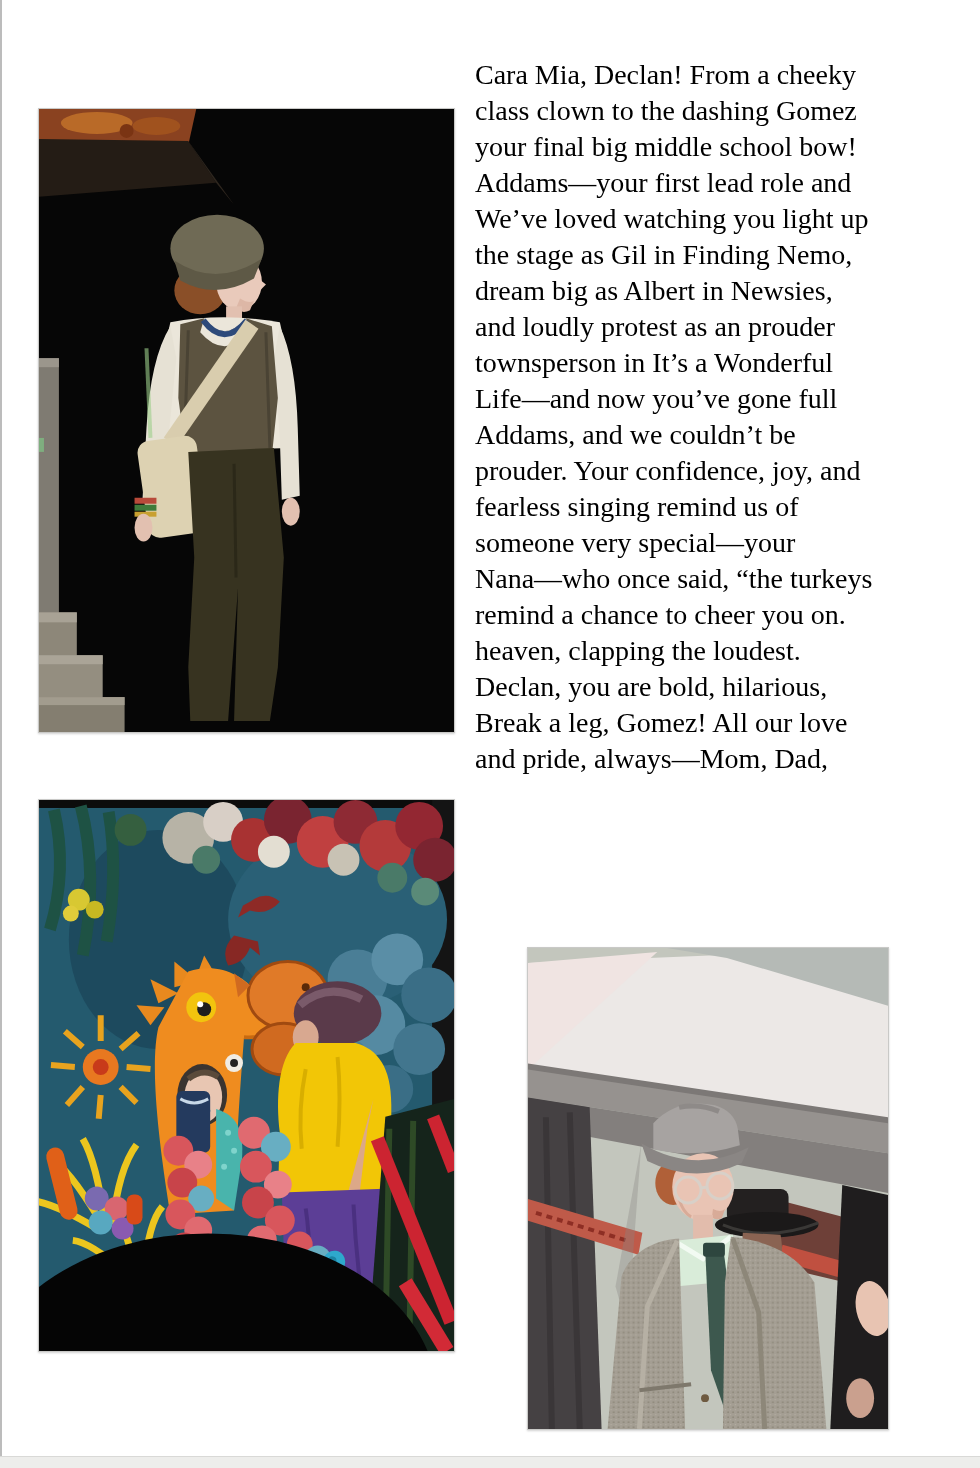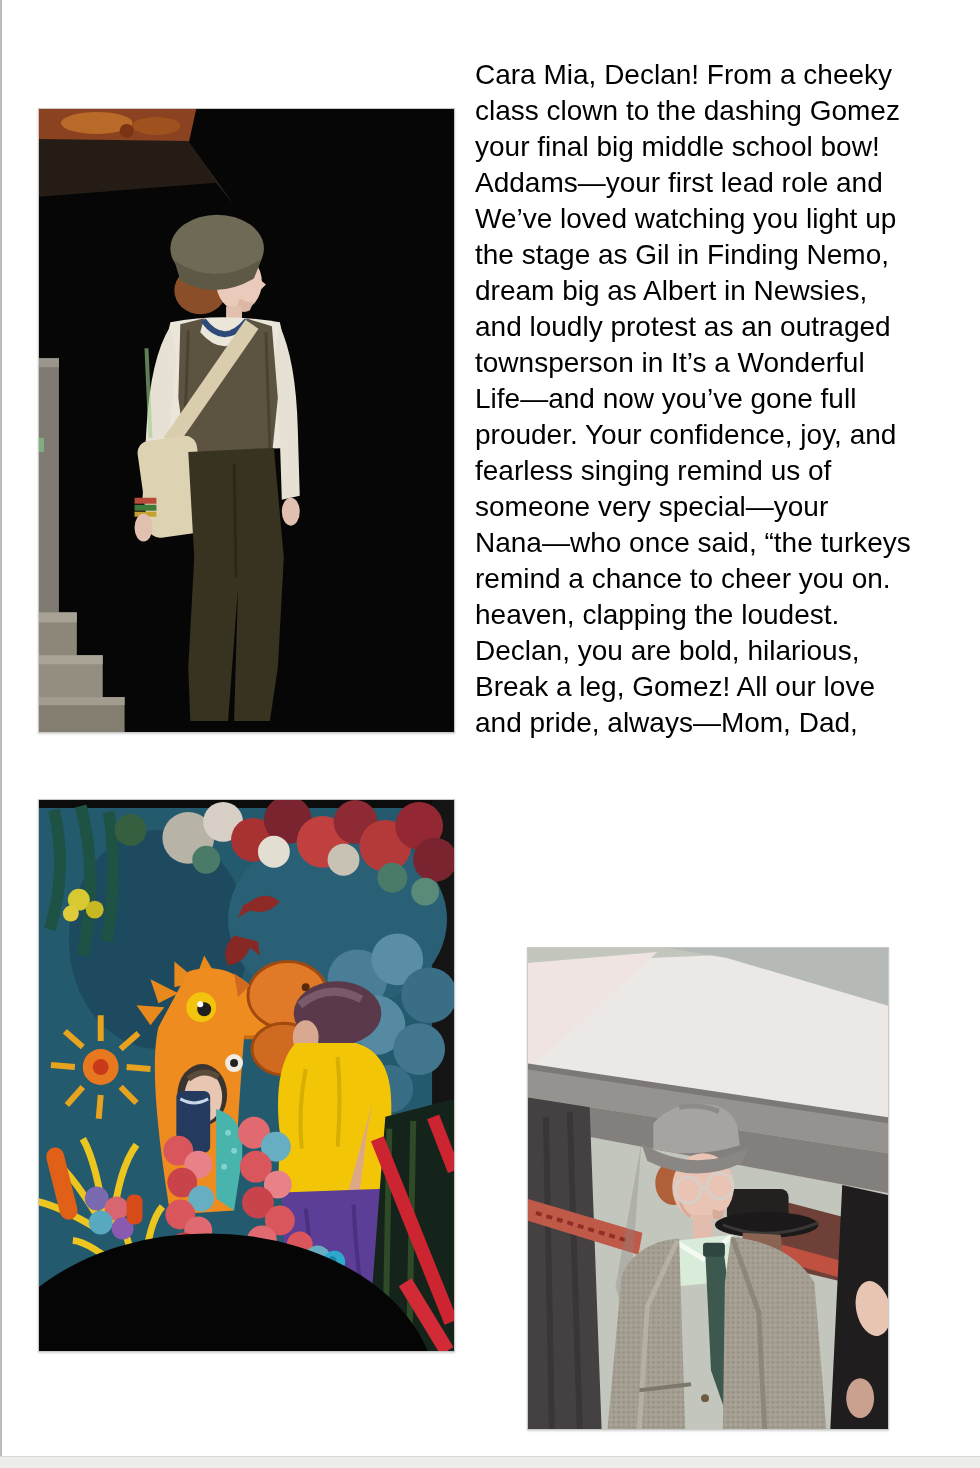--- a/index.html
+++ b/index.html
@@ -7,21 +7,21 @@
   body { background:#ffffff; font-family:"Liberation Sans", sans-serif; position:relative; overflow:hidden; }
   .page { position:absolute; inset:0; background:#ffffff; overflow:hidden; }
   .edge-left { position:absolute; left:0; top:0; width:2px; height:1468px; background:#bcbcbc; }
   .bottom-strip { position:absolute; left:0; bottom:0; width:980px; height:12px; background:#ededeb; border-top:1px solid #d9d9d7; }
   .photo { position:absolute; overflow:hidden; border:1px solid #c9c9c7; box-shadow:0 1px 2px rgba(0,0,0,.18); background:#000; }
   .photo svg { display:block; width:100%; height:100%; }
   .photo-1 { left:38px; top:108px; width:417px; height:625px; }
   .photo-2 { left:38px; top:799px; width:417px; height:553px; }
   .photo-3 { left:527px; top:947px; width:362px; height:483px; }
   .tribute { position:absolute; left:475px; top:57px; width:490px; font-size:28px; line-height:36px; color:#000; letter-spacing:0; }
-  .tribute .line { white-space:nowrap; }
+  .tribute .line { white-space:nowrap;font-family:Liberation Serif, serif; }
 </style>
 </head>
 <body>
 
 <div class="page">
 
   <div class="edge-left"></div>
 
   <div class="photo photo-1" role="img" aria-label="Boy in a newsboy cap, white shirt, olive tweed vest and cream satchel standing on a dark stage beside a stone column and steps">
     <svg viewBox="0 0 417 625" preserveAspectRatio="none">
@@ -84,23 +84,24 @@
   </div>
 
   <div class="tribute">
     <div class="line">Cara Mia, Declan! From a cheeky</div>
     <div class="line">class clown to the dashing Gomez</div>
     <div class="line">your final big middle school bow!</div>
     <div class="line">Addams—your first lead role and</div>
     <div class="line">We’ve loved watching you light up</div>
     <div class="line">the stage as Gil in Finding Nemo,</div>
     <div class="line">dream big as Albert in Newsies,</div>
-    <div class="line">and loudly protest as an outraged</div>
+    <div class="line">and loudly protest as an prouder</div>
     <div class="line">townsperson in It’s a Wonderful</div>
     <div class="line">Life—and now you’ve gone full</div>
+    <div class="line">Addams, and we couldn’t be</div>
     <div class="line">prouder. Your confidence, joy, and</div>
     <div class="line">fearless singing remind us of</div>
     <div class="line">someone very special—your</div>
     <div class="line">Nana—who once said, “the turkeys</div>
     <div class="line">remind a chance to cheer you on.</div>
     <div class="line">heaven, clapping the loudest.</div>
     <div class="line">Declan, you are bold, hilarious,</div>
     <div class="line">Break a leg, Gomez! All our love</div>
     <div class="line">and pride, always—Mom, Dad,</div>
   </div>

